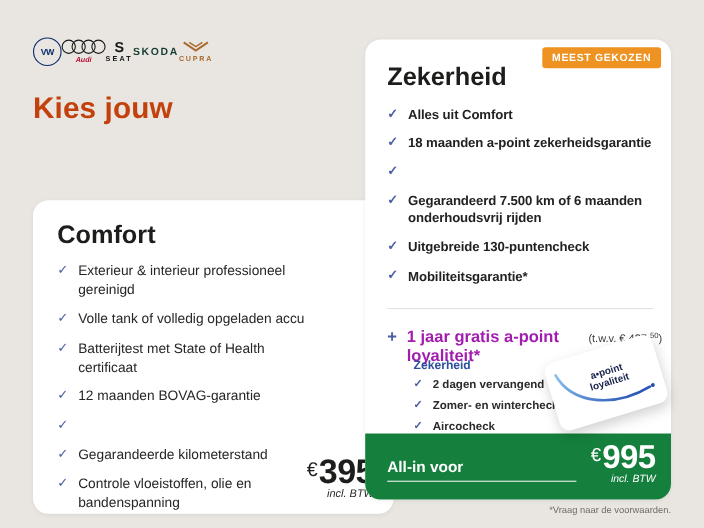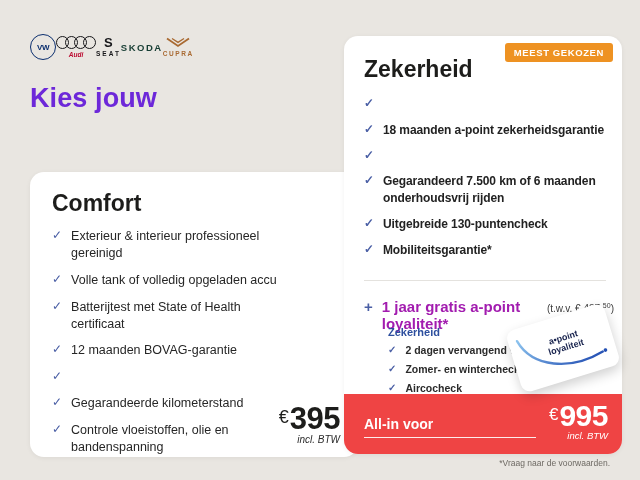--- a/index.html
+++ b/index.html
@@ -19,26 +19,26 @@
   .audi-rings{display:flex;}
   .audi-rings span{width:11px;height:11px;border:1.7px solid #17171a;border-radius:50%;display:inline-block;}
   .audi-rings span + span{margin-left:-4px;}
   .audi-word{font-size:6.5px;font-weight:700;font-style:italic;color:#BB0A30;}
   .seat-s{font-size:13px;font-weight:800;color:#17171a;line-height:11px;}
   .seat-word{font-size:6.5px;font-weight:700;letter-spacing:2px;color:#17171a;}
   .skoda-word{font-size:9.5px;font-weight:800;letter-spacing:1.5px;color:#163D33;}
   .cupra-word{font-size:6.5px;font-weight:700;letter-spacing:1.6px;color:#A96A32;}
 
   
-  .heading{position:absolute;left:30px;top:82px;font-size:27px;line-height:1.2;font-weight:600;color:#6d28d9;letter-spacing:0.1px;}
+  .heading{position:absolute;left:30px;top:82px;font-size:27px;line-height:1.2;font-weight:600;color:#c2410c;letter-spacing:0.1px;}
 
   
   .card{position:absolute;background:#ffffff;border-radius:14px;box-shadow:0 1px 5px rgba(0,0,0,0.06);}
-  .card-comfort{left:30px;top:172px;width:328px;height:285px;}
-  .card-zekerheid{left:332px;top:36px;width:278px;height:418px;margin-left:12px;}
+  .card-comfort{left:30px;top:182px;width:328px;height:285px;}
+  .card-zekerheid{left:332px;top:36px;width:278px;height:418px;}
   .card-title{font-size:23px;font-weight:700;color:#1d1d1b;}
 
   .card-comfort .card-title{position:absolute;left:22px;top:18px;}
   .card-zekerheid .card-title{position:absolute;left:20px;top:20px;}
 
   ul.checklist{list-style:none;margin:0;padding:0;}
   ul.checklist li{display:flex;gap:9px;align-items:flex-start;line-height:1.35;}
   .check{color:#4A5FA5;font-size:12px;flex:0 0 auto;line-height:1.3;}
 
   .comfort-list{position:absolute;left:22px;top:56px;width:228px;}
@@ -70,21 +70,21 @@
   .inclusief .check{font-size:10px;}
 
   
   .loyalty-card{position:absolute;right:8px;top:280px;width:102px;height:64px;background:#fff;border-radius:9px;transform:rotate(-17deg);box-shadow:0 5px 12px rgba(0,0,0,0.18);z-index:3;overflow:hidden;}
   .loyalty-card svg{position:absolute;left:0;top:0;}
   .lc-text{position:absolute;left:36px;top:17px;text-align:center;color:#17224d;font-weight:700;line-height:1.15;}
   .lc-brand{font-size:9px;}
   .lc-word{font-size:9px;}
 
   
-  .footer-blue{position:absolute;left:0;right:0;bottom:0;height:60px;background:#ef4444;border-radius:0 0 14px 14px;color:#fff;z-index:2;}
+  .footer-blue{position:absolute;left:0;right:0;bottom:0;height:60px;background:#15803d;border-radius:0 0 14px 14px;color:#fff;z-index:2;}
   .allin{position:absolute;left:20px;top:22px;font-size:14px;font-weight:600;}
   .footer-line{position:absolute;left:20px;bottom:16px;width:172px;height:1px;background:rgba(255,255,255,0.9);}
   .footer-price{position:absolute;right:14px;top:5px;text-align:right;}
   .footer-price .price-cur{font-size:17px;}
   .footer-price .price-num{font-size:30px;color:#fff;}
   .footer-price .price-note{font-size:9.5px;color:#fff;}
 
   
   .footnote{position:absolute;right:30px;top:458px;font-size:8.5px;color:#6E6A64;}
 </style>
@@ -162,20 +162,21 @@
       <div class="price-note">incl. BTW</div>
     </div>
   </div>
 
   <div class="card card-zekerheid">
     <div class="badge">MEEST GEKOZEN</div>
     <div class="card-title">Zekerheid</div>
     <ul class="checklist zeker-list">
       <li>
           <span class="check">✓</span>
+          <span>Alles uit Comfort</span>
         </li>
       <li>
           <span class="check">✓</span>
           <span>18 maanden a-point zekerheidsgarantie</span>
         </li>
       <li>
           <span class="check">✓</span>
         </li>
       <li>
           <span class="check">✓</span>

